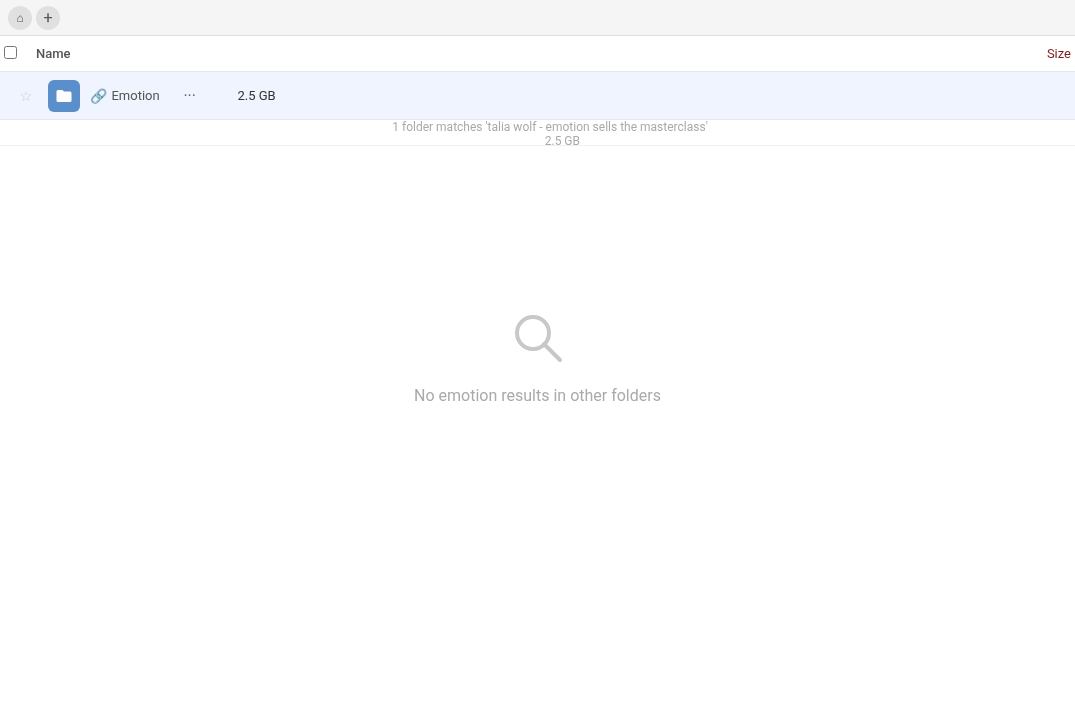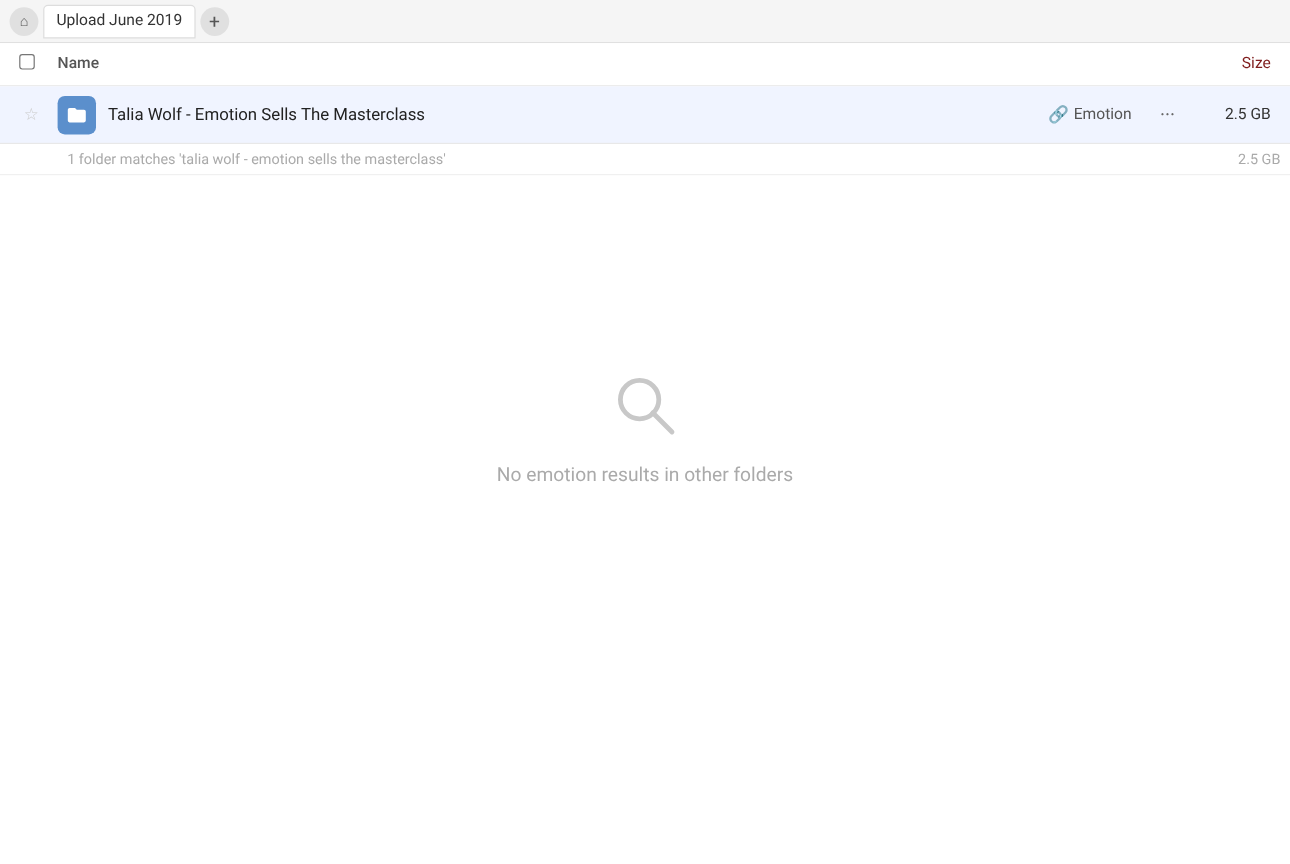--- a/index.html
+++ b/index.html
@@ -70,21 +70,21 @@
       color: #555;
       flex-shrink: 0;
     }
 
     
     .table-header {
       display: flex;
       align-items: center;
       height: 36px;
       border-bottom: 1px solid #e8e8e8;
-      padding: 0 16px;
+      padding: 0 4px;
       background: #fff;
     }
 
     .col-checkbox {
       width: 32px;
       flex-shrink: 0;
     }
 
     .col-name {
       flex: 1;
@@ -179,22 +179,23 @@
       text-align: right;
       font-size: 13px;
       color: #333;
     }
 
     
     .match-info-row {
       display: flex;
       align-items: center;
       height: 26px;
-      padding: 0 8px 0 56px;
+      padding: 0 31px 0 56px;
       border-bottom: 1px solid #f0f0f0;
+      flex-direction: column;
     }
 
     .match-info-text {
       flex: 1;
       font-size: 12px;
       color: #aaa;
     }
 
     .match-info-size {
       width: 60px;
@@ -226,23 +227,20 @@
 
     input[type="checkbox"] {
       accent-color: #5b8fcc;
     }
   </style>
 </head>
 <body>
 
 <div class="tab-bar">
   <div class="back-btn">⌂</div>
-  <div class="tab-item">
-    <span>Upload June 2019</span>
-  </div>
   <div class="add-tab-btn">
     <span>+</span>
   </div>
 </div>
 
 <div class="table-header">
   <div class="col-checkbox">
     <input type="checkbox" style="">
   </div>
   <div class="col-name">Name</div>
@@ -253,21 +251,20 @@
   <div class="col-checkbox">
     <div class="star-icon">☆</div>
   </div>
   <div class="folder-icon-wrapper">
     <svg viewBox="0 0 24 24" fill="white">
       <path d="M10 4H4a2 2 0 0 0-2 2v12a2 2 0 0 0 2 2h16a2 2 0 0 0 2-2V8a2 2 0 0 0-2-2h-8l-2-2z"></path>
       <circle cx="14" cy="13" r="3" fill="rgba(255,255,255,0.6)"></circle>
       <path d="M13 13l2 2 3-3" stroke="white" stroke-width="1.5" fill="none" stroke-linecap="round" stroke-linejoin="round"></path>
     </svg>
   </div>
-  <div class="file-name">Talia Wolf - Emotion Sells The Masterclass</div>
   <div class="shared-badge">
     <span class="link-icon">🔗</span>
     <span>Emotion</span>
   </div>
   <div class="more-btn">
     <span>···</span>
   </div>
   <div class="file-size">2.5 GB</div>
 </div>
 

